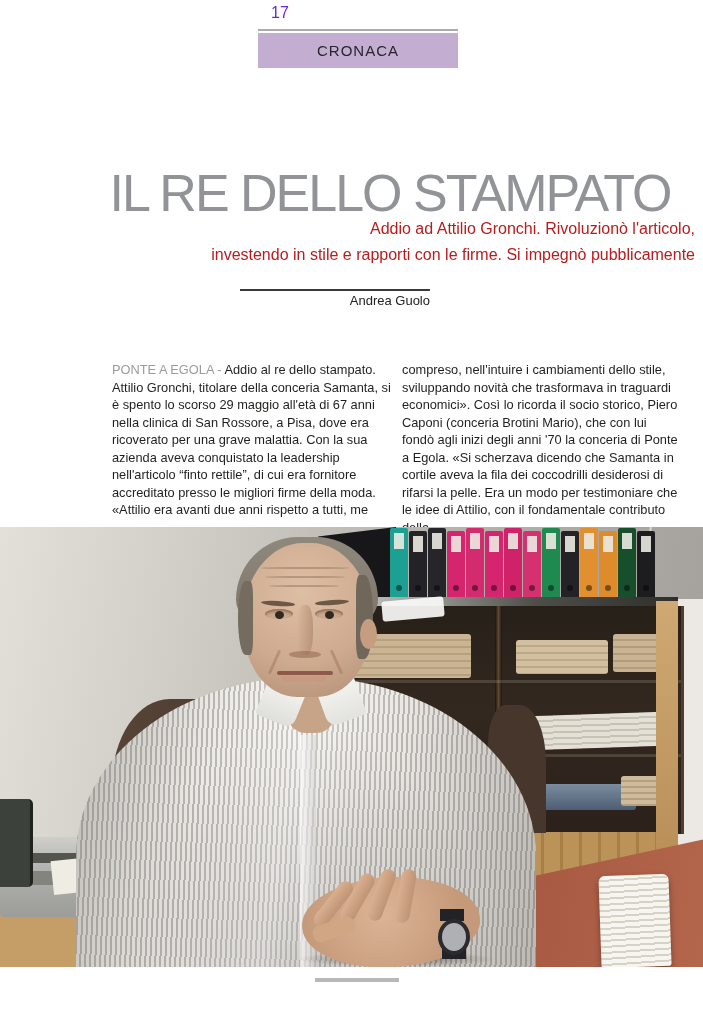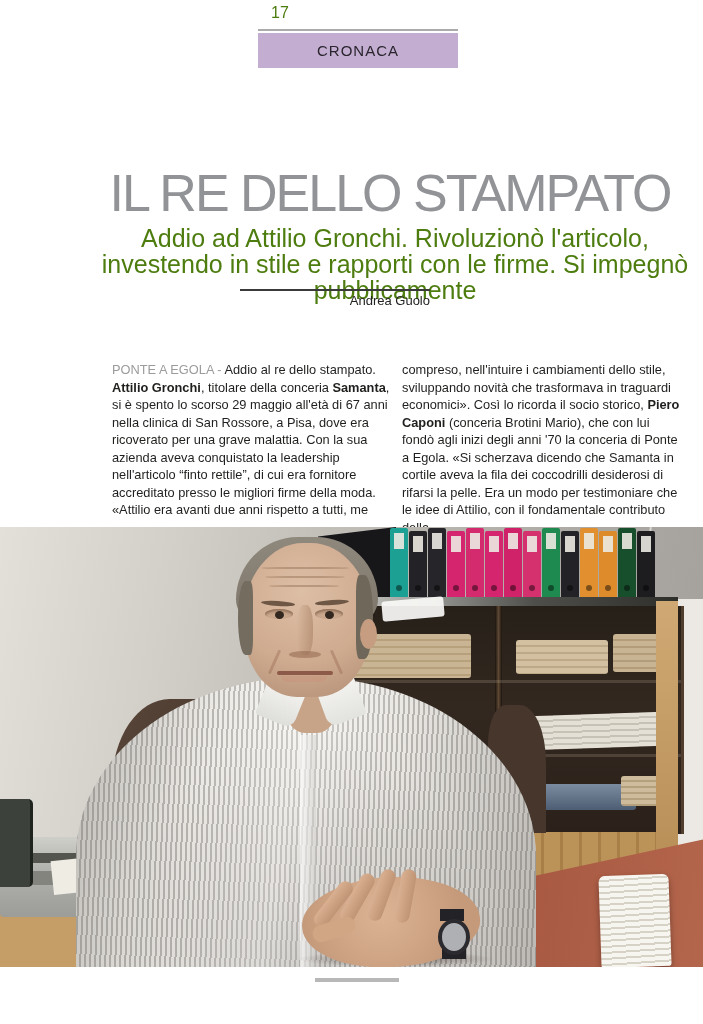--- a/index.html
+++ b/index.html
@@ -1,43 +1,43 @@
 <!DOCTYPE html>
 <html style="--accent: #c3aed1; --headline: #919396; --kicker: #9b9b9b;"><head>
 <meta charset="utf-8">
 <style>
   html,body{margin:0;padding:0;background:#ffffff;}
   .page{position:relative;width:703px;height:1024px;background:#ffffff;overflow:hidden;
         font-family:"Liberation Sans",sans-serif;color:#1d1d1b;}
 
   
   .page-number{position:absolute;top:4px;left:0;width:560px;text-align:center;
-               font-size:16px;color:#4d7c0f;}
+               font-size:16px;color:#6d28d9;}
   .top-rule{position:absolute;top:29px;left:258px;width:200px;height:2px;background:#ababab;}
   .section-banner{position:absolute;top:33px;left:258px;width:200px;height:35px;
                   background:var(--accent,#c3aed1);display:flex;align-items:center;justify-content:center;
                   font-size:15px;letter-spacing:1px;color:#29242e;}
 
   
   .headline{position:absolute;top:128px;left:80px;width:620px;text-align:center;
             font-size:52px;font-weight:400;letter-spacing:-2px;color:var(--headline,#919396);
             white-space:nowrap;}
-  .standfirst{position:absolute;top:200px;left:95px;width:600px;text-align:center;
-              font-size:25px;line-height:26px;color:#4d7c0f;}
+  .standfirst{position:absolute;top:200px;left:95px;width:600px;text-align:right;
+              font-size:16px;line-height:26px;color:#b91c1c;}
   .sf-line{display:block;}
   .byline-rule{position:absolute;top:289px;left:240px;width:190px;height:1.5px;background:#3a3a3a;}
   .byline{position:absolute;top:293px;left:240px;width:190px;text-align:right;
           font-size:13px;color:#222;}
 
   
   .col{position:absolute;top:361px;font-size:12.8px;line-height:17.5px;color:#1f1f1d;
        text-align:left;}
   .col-left{left:112px;width:284px;}
   .col-right{left:402px;width:278px;}
-  .col .b{font-weight:bold;}
+  .col .b{font-weight:normal;}
   .col .kicker{color:var(--kicker,#9b9b9b);}
 
   
   .photo{position:absolute;top:527px;left:0;width:703px;height:440px;margin:0;overflow:hidden;
          background:#b9b6b1;}
   .ph{position:absolute;}
   .wall{inset:0;background:linear-gradient(100deg,#e3e0d9 0%,#d3d0c9 22%,#bdbab4 48%,#aeaba6 72%,#a29e99 100%);}
   .wall-right-white{left:676px;top:72px;width:27px;height:368px;background:#ece9e4;}
   .cable{left:646px;top:0;width:2px;height:72px;background:#dad8d2;transform:rotate(6deg);}
   .shelf-dark-left{left:318px;top:0;width:78px;height:74px;background:#17171a;

